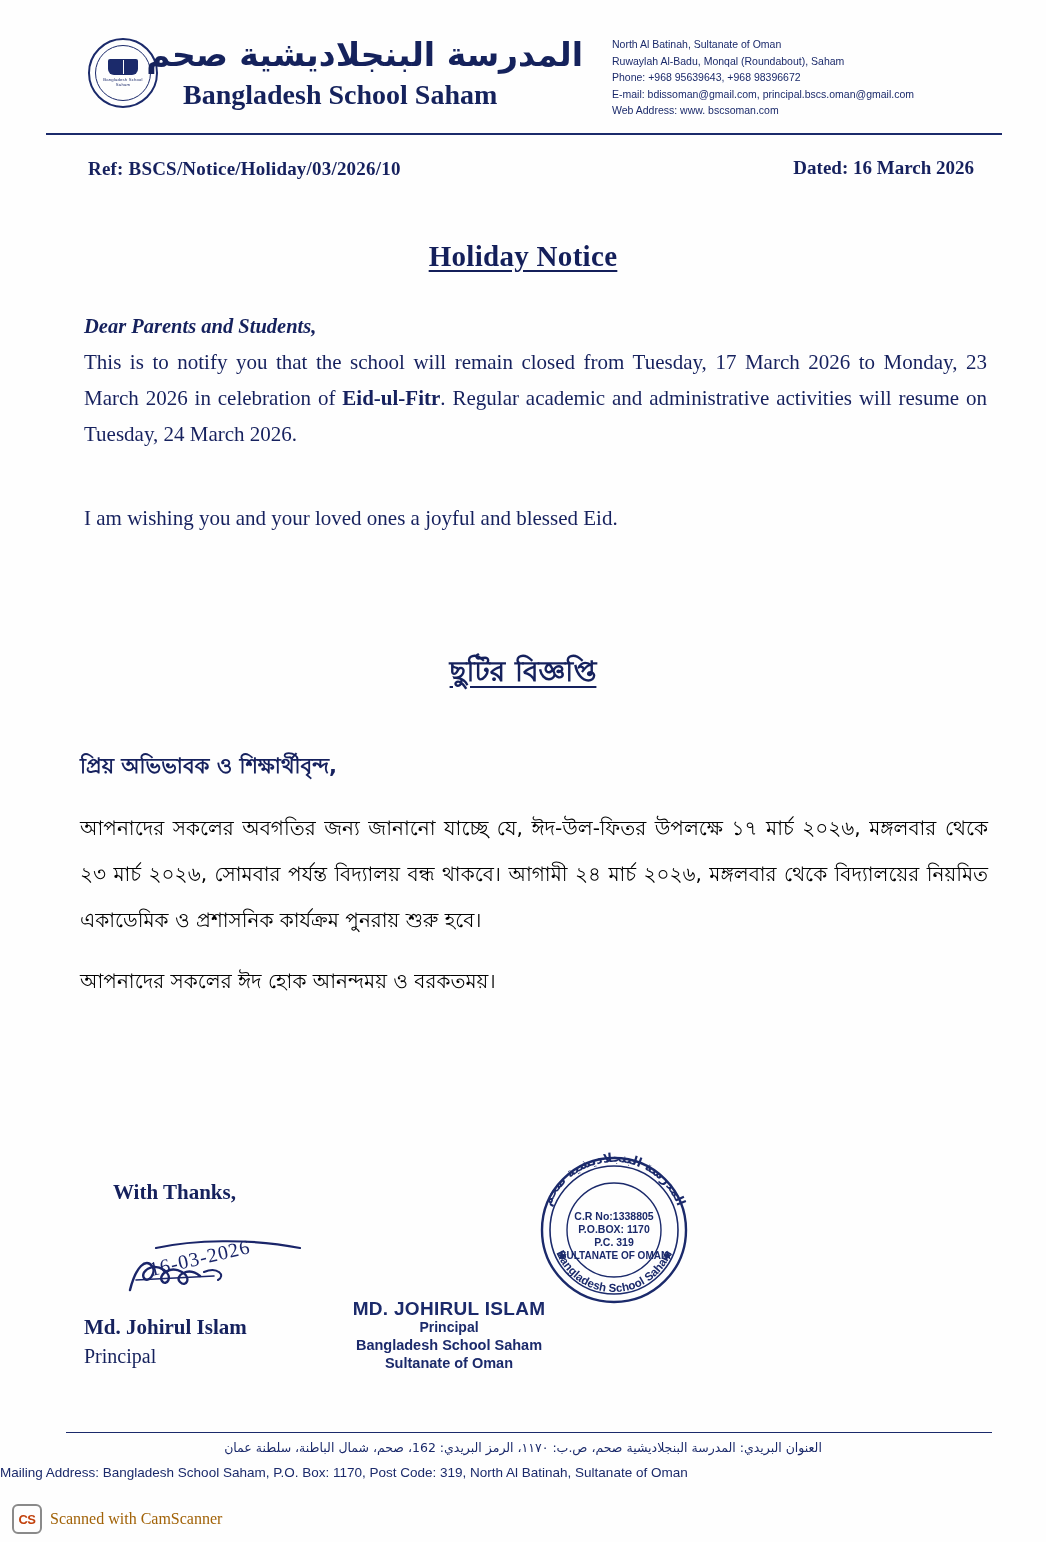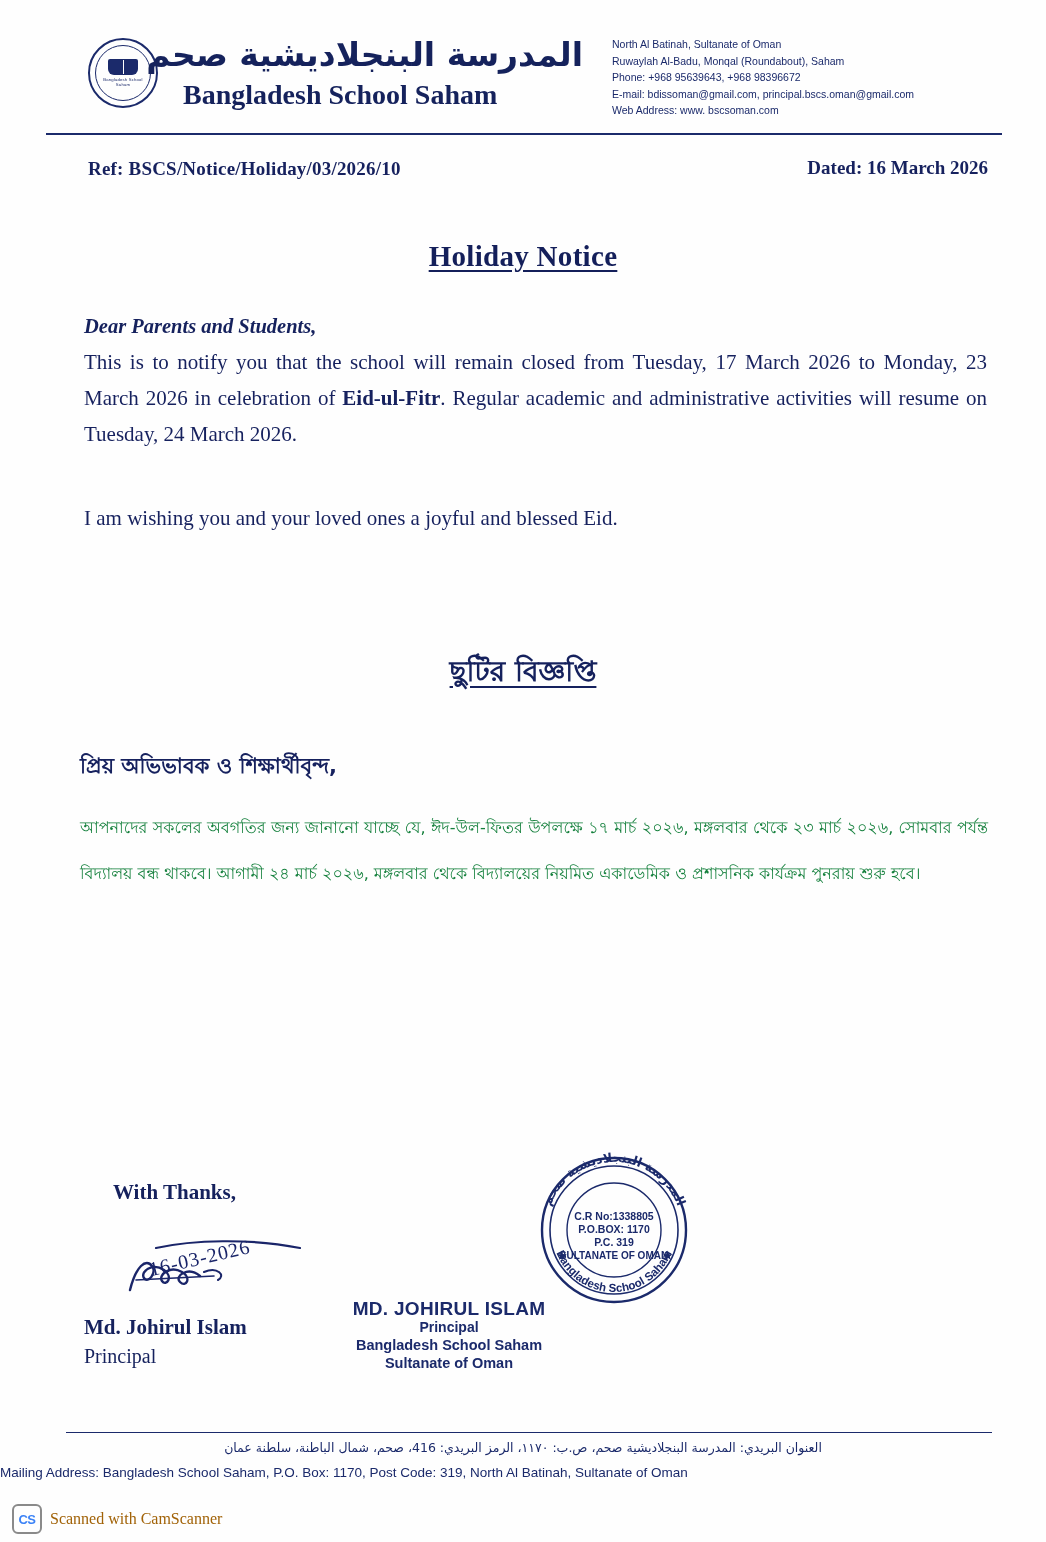--- a/index.html
+++ b/index.html
@@ -129,21 +129,21 @@
     left: 88px;
     top: 158px;
     font-size: 19px;
     color: #16215e;
     font-weight: bold;
     letter-spacing: .2px;
   }
   .ref .lbl { font-weight: bold; }
   .dated {
     position: absolute;
-    right: 58px;
+    right: 72px;
     top: 157px;
     font-size: 19px;
     color: #16215e;
     font-weight: bold;
   }
 
   
   .title-en {
     position: absolute;
     left: 0;
@@ -200,22 +200,22 @@
     font-family: "DejaVu Sans", sans-serif;
     font-size: 21px;
     color: #16215e;
     font-weight: bold;
   }
   .para-bn {
     position: absolute;
     left: 80px;
     width: 908px;
     font-family: "DejaVu Sans", sans-serif;
-    font-size: 16px;
-    color: #15803d;
+    font-size: 20px;
+    color: #000000;
     line-height: 46px;
     text-align: justify;
   }
   .para-bn.b1 { top: 805px; }
   .para-bn.b2 { top: 958px; text-align: left; }
 
   
   .thanks {
     position: absolute;
     left: 84px;
@@ -321,21 +321,21 @@
     top: 1504px;
     display: flex;
     align-items: center;
     gap: 8px;
   }
   .cam-badge {
     width: 26px;
     height: 26px;
     border: 2px solid #8a8a8a;
     border-radius: 6px;
-    color: #3b82f6;
+    color: #c2410c;
     font-family: "Liberation Sans", sans-serif;
     font-size: 13px;
     font-weight: bold;
     display: flex;
     align-items: center;
     justify-content: center;
     letter-spacing: -.5px;
   }
   .cam-label {
     color: #a16207;
@@ -390,20 +390,21 @@
 
   <div class="para-en p1">
     <span>This is to notify you that the school will remain closed from Tuesday, 17 March 2026 to Monday, 23 March 2026 in celebration of </span><span class="bold">Eid-ul-Fitr</span><span>. Regular academic and administrative activities will resume on Tuesday, 24 March 2026.</span>
   </div>
 
   <div class="para-en p2">I am wishing you and your loved ones a joyful and blessed Eid.</div>
 
   <div class="title-bn">ছুটির বিজ্ঞপ্তি</div>
   <div class="salutation-bn">প্রিয় অভিভাবক ও শিক্ষার্থীবৃন্দ,</div>
   <div class="para-bn b1">আপনাদের সকলের অবগতির জন্য জানানো যাচ্ছে যে, ঈদ-উল-ফিতর উপলক্ষে ১৭ মার্চ ২০২৬, মঙ্গলবার থেকে ২৩ মার্চ ২০২৬, সোমবার পর্যন্ত বিদ্যালয় বন্ধ থাকবে। আগামী ২৪ মার্চ ২০২৬, মঙ্গলবার থেকে বিদ্যালয়ের নিয়মিত একাডেমিক ও প্রশাসনিক কার্যক্রম পুনরায় শুরু হবে।</div>
+  <div class="para-bn b2">আপনাদের সকলের ঈদ হোক আনন্দময় ও বরকতময়।</div>
 
   <div class="thanks">With Thanks,</div>
 
   <div class="sig-script">
     <svg width="230" height="70" viewBox="0 0 230 70" fill="none" xmlns="http://www.w3.org/2000/svg">
       <path d="M8 58 C14 34, 24 26, 30 34 C35 41, 26 52, 22 46 C18 40, 30 30, 42 38 C52 45, 44 55, 40 49 C36 43, 48 33, 60 40 C70 46, 64 56, 58 50 C52 44, 66 34, 78 44" stroke="#1a2569" stroke-width="2.4" stroke-linecap="round"></path>
       <path d="M14 48 L92 44" stroke="#1a2569" stroke-width="1.6" stroke-linecap="round"></path>
       <path d="M34 16 C70 8, 128 6, 178 16" stroke="#1a2569" stroke-width="2.2" stroke-linecap="round"></path>
       <path d="M82 40 C96 34, 104 44, 96 48" stroke="#1a2569" stroke-width="2" stroke-linecap="round"></path>
     </svg>
@@ -438,21 +439,21 @@
       <text x="90" y="80" text-anchor="middle" font-family="Liberation Sans, sans-serif" font-size="10.5" font-weight="bold" fill="#1b2a6b">C.R No:1338805</text>
       <text x="90" y="93" text-anchor="middle" font-family="Liberation Sans, sans-serif" font-size="10.5" font-weight="bold" fill="#1b2a6b">P.O.BOX: 1170</text>
       <text x="90" y="106" text-anchor="middle" font-family="Liberation Sans, sans-serif" font-size="10.5" font-weight="bold" fill="#1b2a6b">P.C. 319</text>
       <text x="90" y="119" text-anchor="middle" font-family="Liberation Sans, sans-serif" font-size="10" font-weight="bold" fill="#1b2a6b">SULTANATE OF OMAN</text>
       <text x="32" y="120" font-family="DejaVu Sans, sans-serif" font-size="13" fill="#1b2a6b">★</text>
       <text x="138" y="120" font-family="DejaVu Sans, sans-serif" font-size="13" fill="#1b2a6b">★</text>
     </svg>
   </div>
 
   <div class="hr-foot"></div>
-  <div class="foot-ar">العنوان البريدي: المدرسة البنجلاديشية صحم، ص.ب: ١١٧٠، الرمز البريدي: 416، صحم، شمال الباطنة، سلطنة عمان</div>
+  <div class="foot-ar">العنوان البريدي: المدرسة البنجلاديشية صحم، ص.ب: ١١٧٠، الرمز البريدي: 162، صحم، شمال الباطنة، سلطنة عمان</div>
   <div class="foot-en">Mailing Address: Bangladesh School Saham, P.O. Box: 1170, Post Code: 319, North Al Batinah, Sultanate of Oman</div>
 
   <div class="cam">
     <div class="cam-badge">CS</div>
     <div class="cam-label">Scanned with CamScanner</div>
   </div>
 
 </div>
 
 </body></html>

